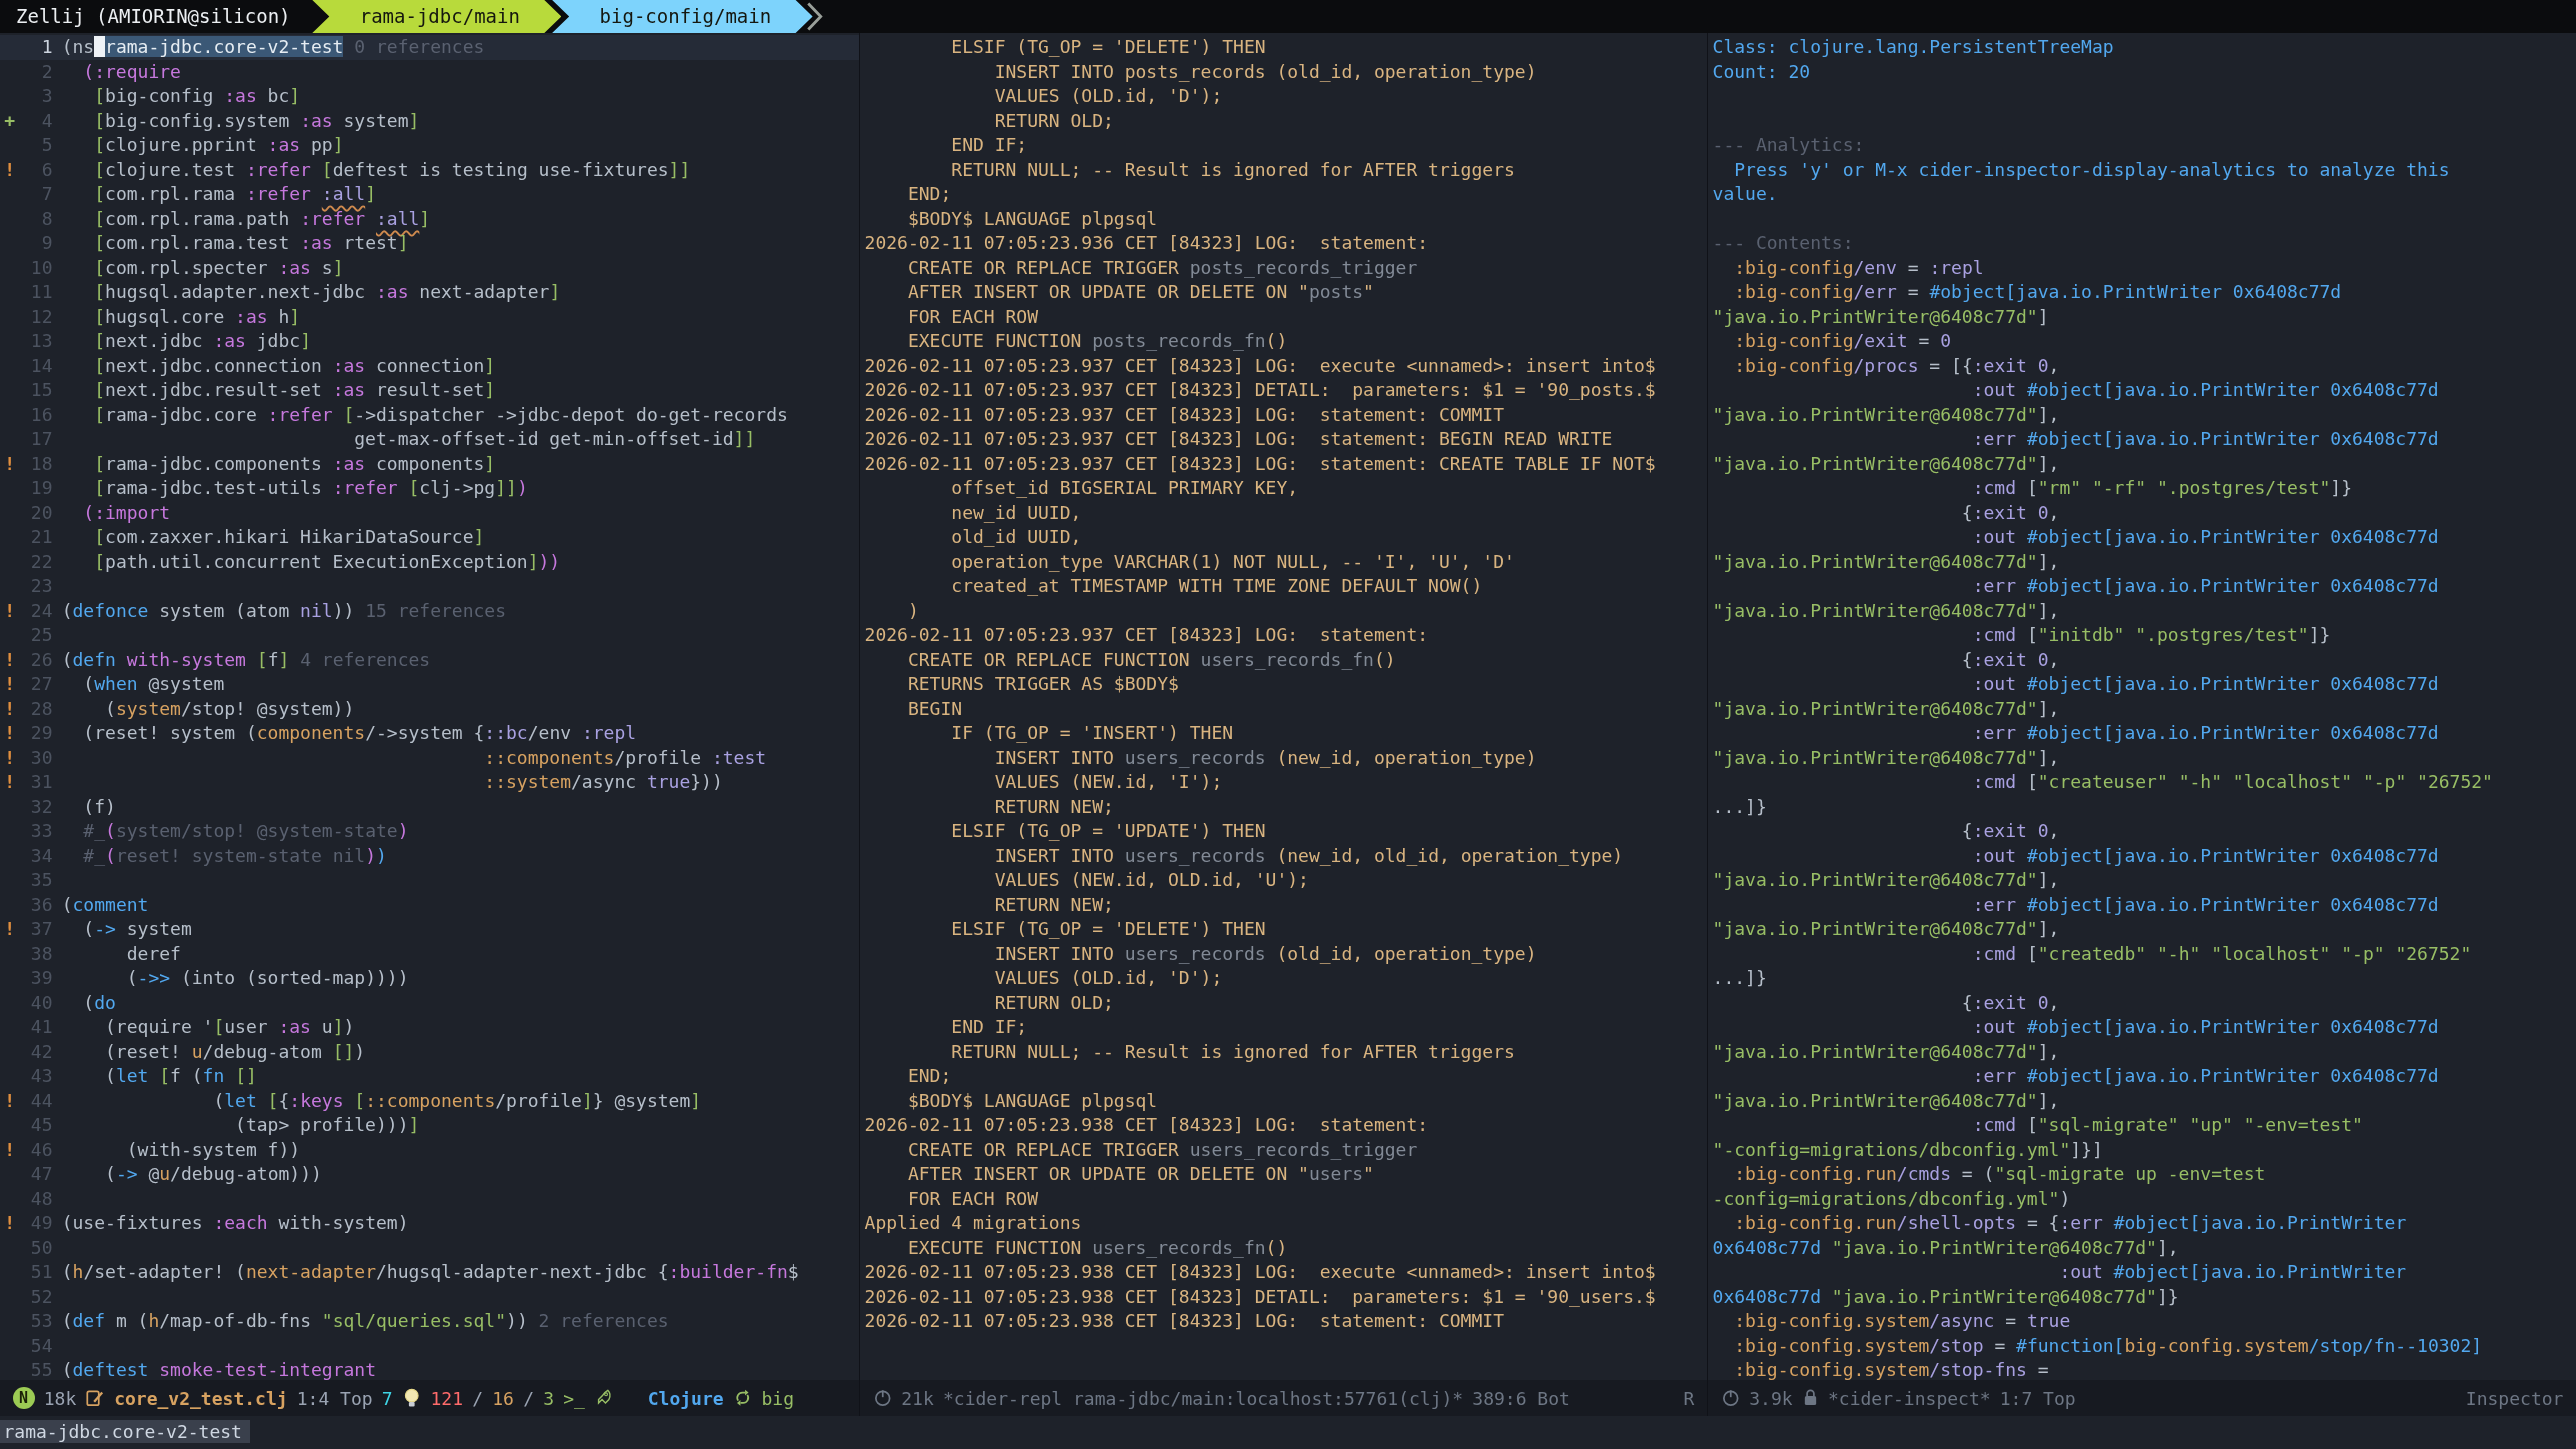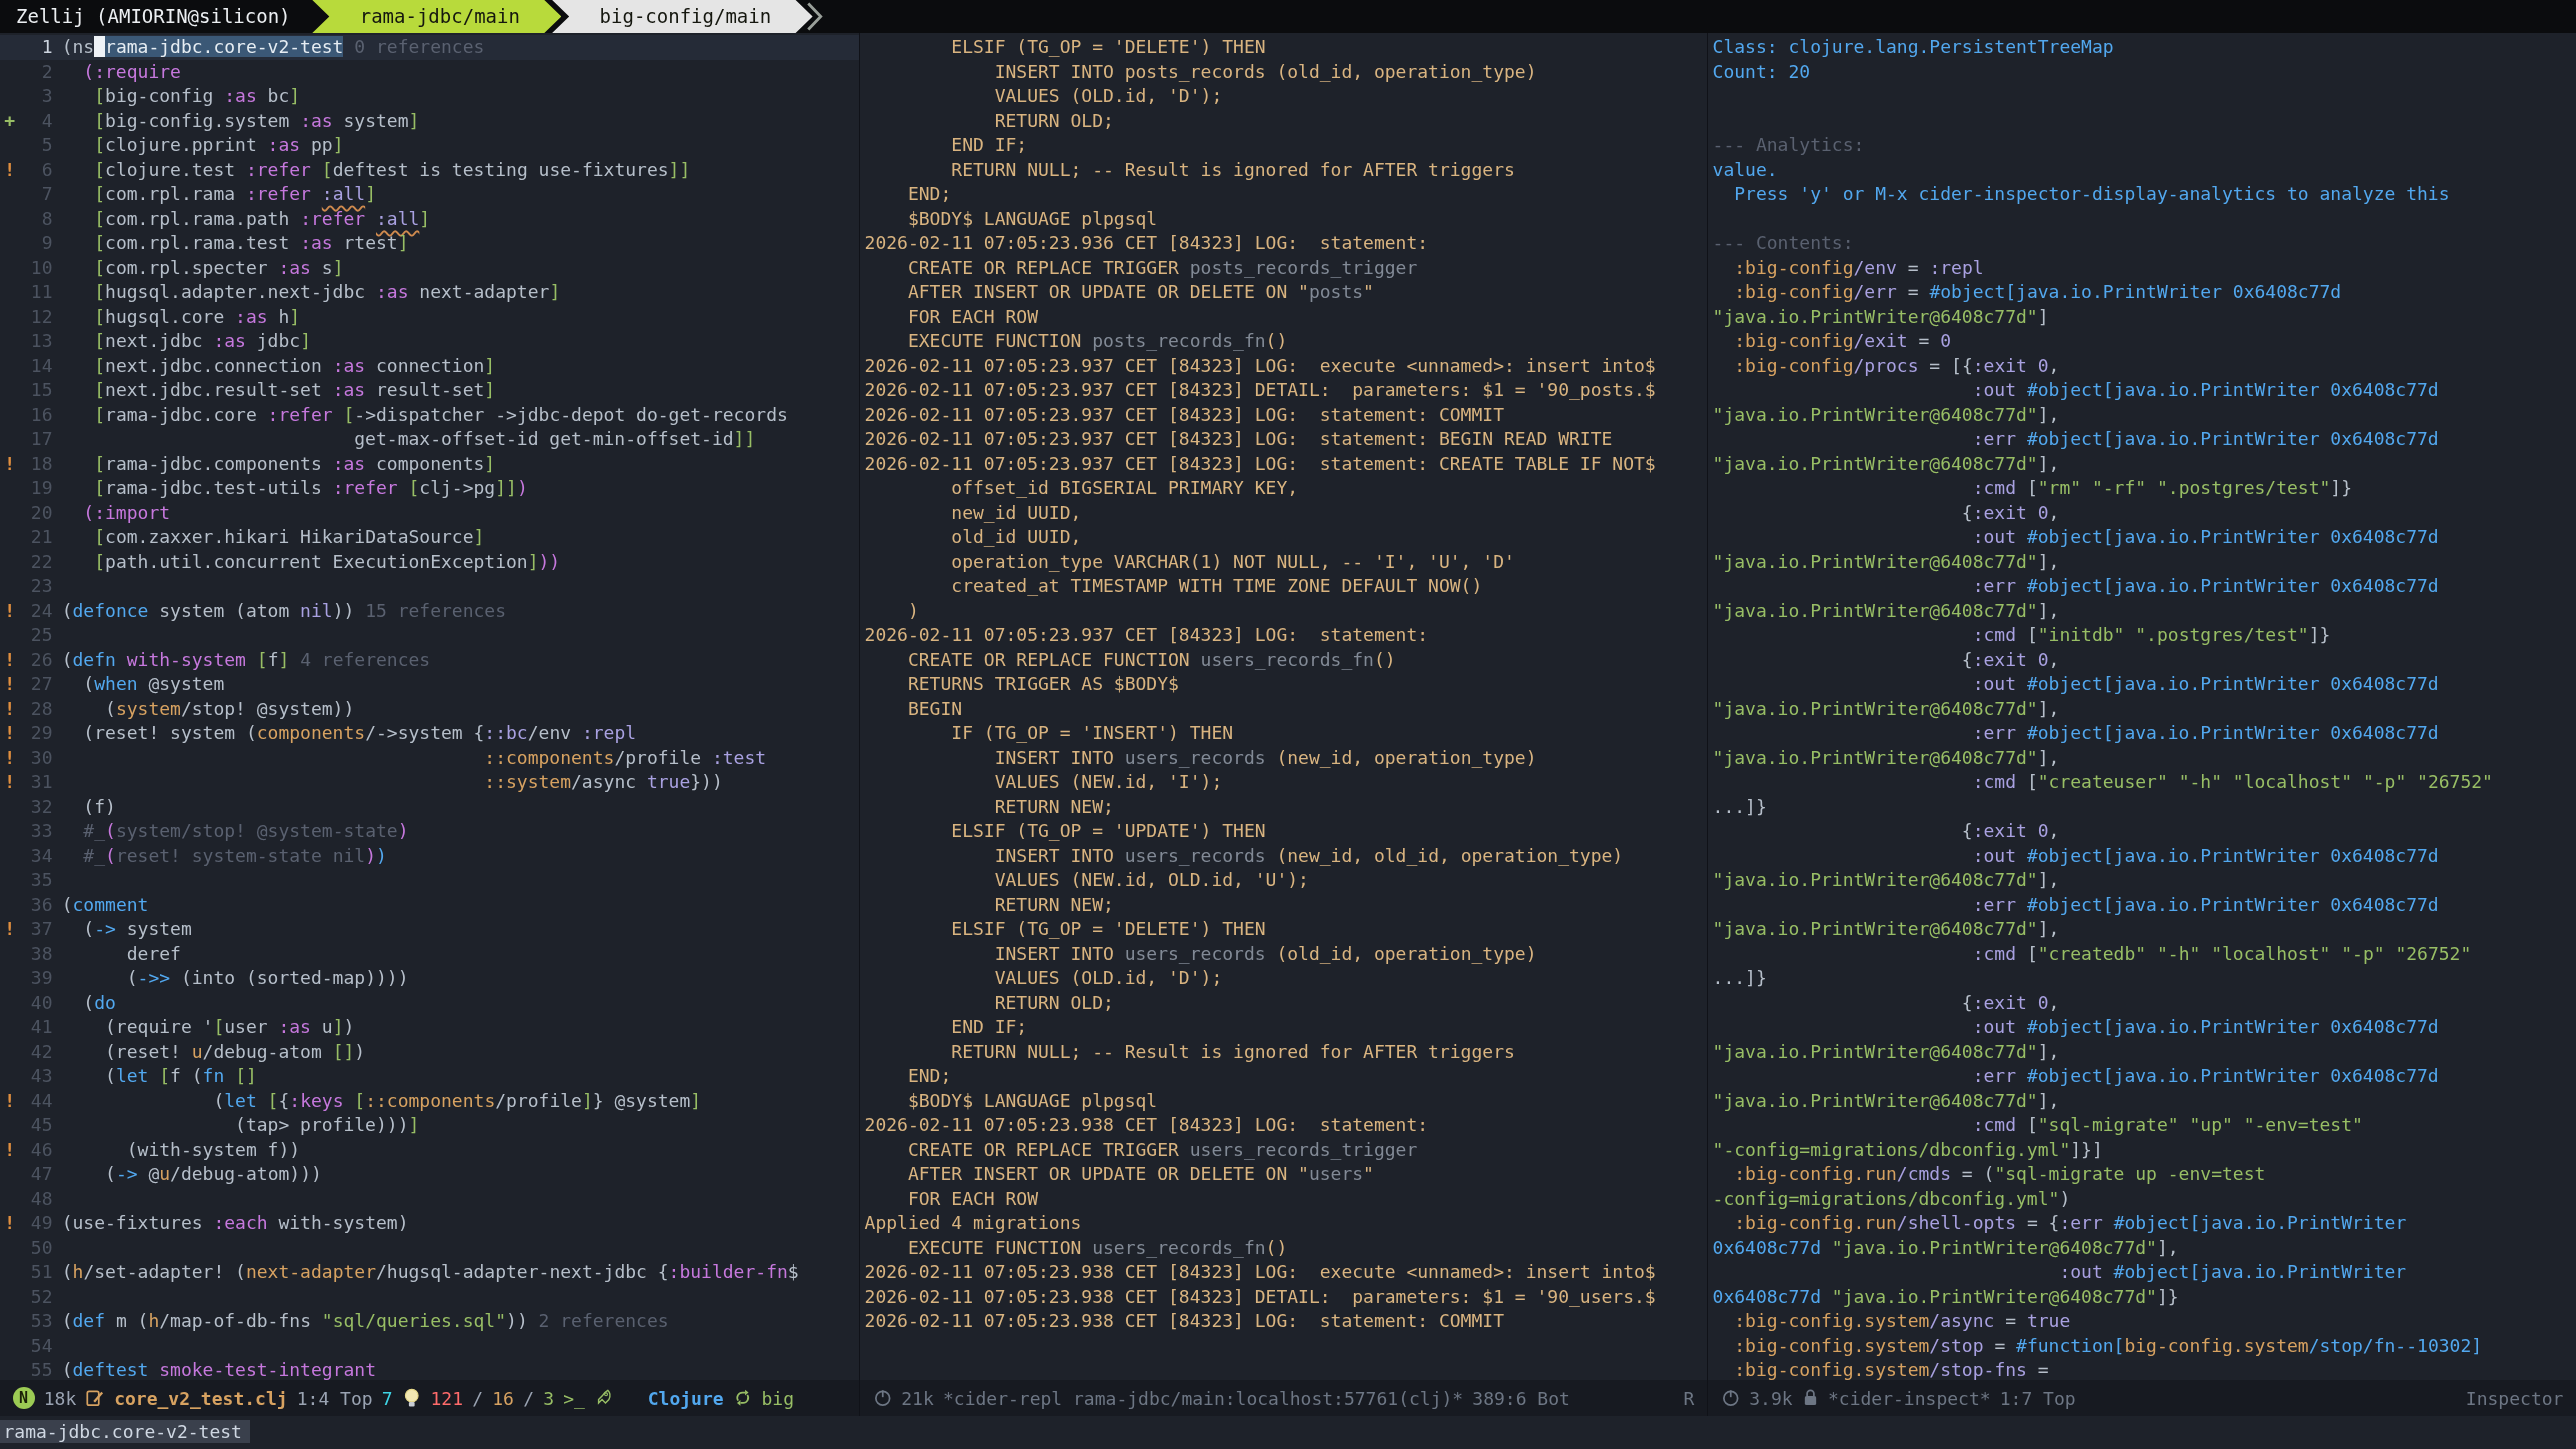--- a/index.html
+++ b/index.html
@@ -7,21 +7,21 @@
             font-family:"DejaVu Sans Mono","Liberation Mono",monospace; }
   
   .tabbar { height:33px; background:#0b0c0e; display:flex; align-items:stretch;
             font-size:19px; font-weight:normal; color:#eceff2; }
   .session { line-height:33px; padding:0 19.5px 0 16px; white-space:pre; }
   .tabs { display:flex; }
   .tab { position:relative; line-height:33px; padding:0 30px 0 36px; color:#15170f; white-space:pre;
          clip-path: polygon(0 0, calc(100% - 17px) 0, 100% 50%, calc(100% - 17px) 100%, 0 100%, 17px 50%);
          margin-left:-9.2px; }
   .tab.active { background:#b8da3b; }
-  .tab.inactive { background:#e5e5e5; }
+  .tab.inactive { background:#7dd3fc; }
   .tab-chevron { margin-left:-7px; align-self:center; }
   
   .cols { display:flex; height:1383px; }
   .pane { display:flex; flex-direction:column; overflow:hidden; }
   .pane.left { width:859px; border-right:1.7px solid #101218; }
   .pane.mid  { width:847px; border-right:1.7px solid #101218;gap:20px; }
   .pane.right{ flex:1; }
   .buf { flex:1; overflow:hidden; padding-top:2.3px; }
   .pane.mid .buf, .pane.right .buf { padding-left:4.6px; }
   .row { height:24.5px; line-height:24.5px; white-space:pre; font-size:18px; color:#b6bfca; }
@@ -221,22 +221,22 @@
             </svg></span><span class="ml-dim2">21k</span><span class="ml-dim2">*cider-repl rama-jdbc/main:localhost:57761(clj)*</span><span class="ml-dim2">389:6 Bot</span><span class="right-group"><span class="ml-dim2">R</span></span></div>
     </section>
 
     <section class="pane right">
       <div class="buf" id="inspector-buf">
           <div class="row"><span class="bl">Class: clojure.lang.PersistentTreeMap</span></div>
           <div class="row"><span class="bl">Count: 20</span></div>
           <div class="row"></div>
           <div class="row"></div>
           <div class="row"><span class="gy">--- Analytics:</span></div>
+          <div class="row"><span class="bl">  Press 'y' or M-x cider-inspector-display-analytics to analyze this</span></div>
           <div class="row"><span class="bl">value.</span></div>
-          <div class="row"><span class="bl">  Press 'y' or M-x cider-inspector-display-analytics to analyze this</span></div>
           <div class="row"></div>
           <div class="row"><span class="gy">--- Contents:</span></div>
           <div class="row"><span class="w">  </span><span class="or">:big-config</span><span class="lv">/env</span><span class="w"> = </span><span class="lv">:repl</span></div>
           <div class="row"><span class="w">  </span><span class="or">:big-config</span><span class="lv">/err</span><span class="w"> = </span><span class="bl">#object[java.io.PrintWriter 0x6408c77d</span></div>
           <div class="row"><span class="gr">"java.io.PrintWriter@6408c77d"</span><span class="w">]</span></div>
           <div class="row"><span class="w">  </span><span class="or">:big-config</span><span class="lv">/exit</span><span class="w"> = </span><span class="lv">0</span></div>
           <div class="row"><span class="w">  </span><span class="or">:big-config</span><span class="lv">/procs</span><span class="w"> = [{</span><span class="lv">:exit</span><span class="w"> </span><span class="lv">0</span><span class="w">,</span></div>
           <div class="row"><span class="w">                        </span><span class="lv">:out</span><span class="w"> </span><span class="bl">#object[java.io.PrintWriter 0x6408c77d</span></div>
           <div class="row"><span class="gr">"java.io.PrintWriter@6408c77d"</span><span class="w">],</span></div>
           <div class="row"><span class="w">                        </span><span class="lv">:err</span><span class="w"> </span><span class="bl">#object[java.io.PrintWriter 0x6408c77d</span></div>

